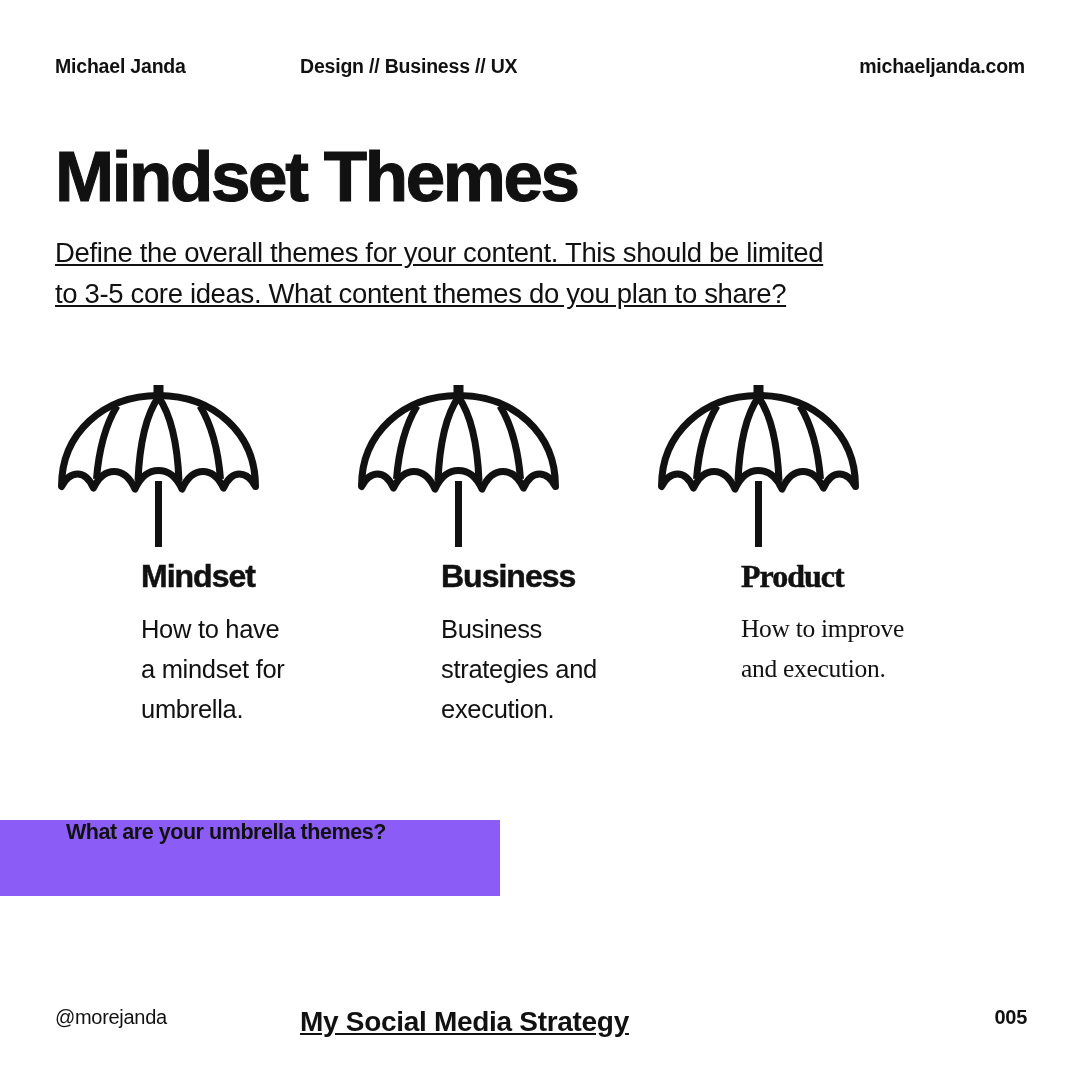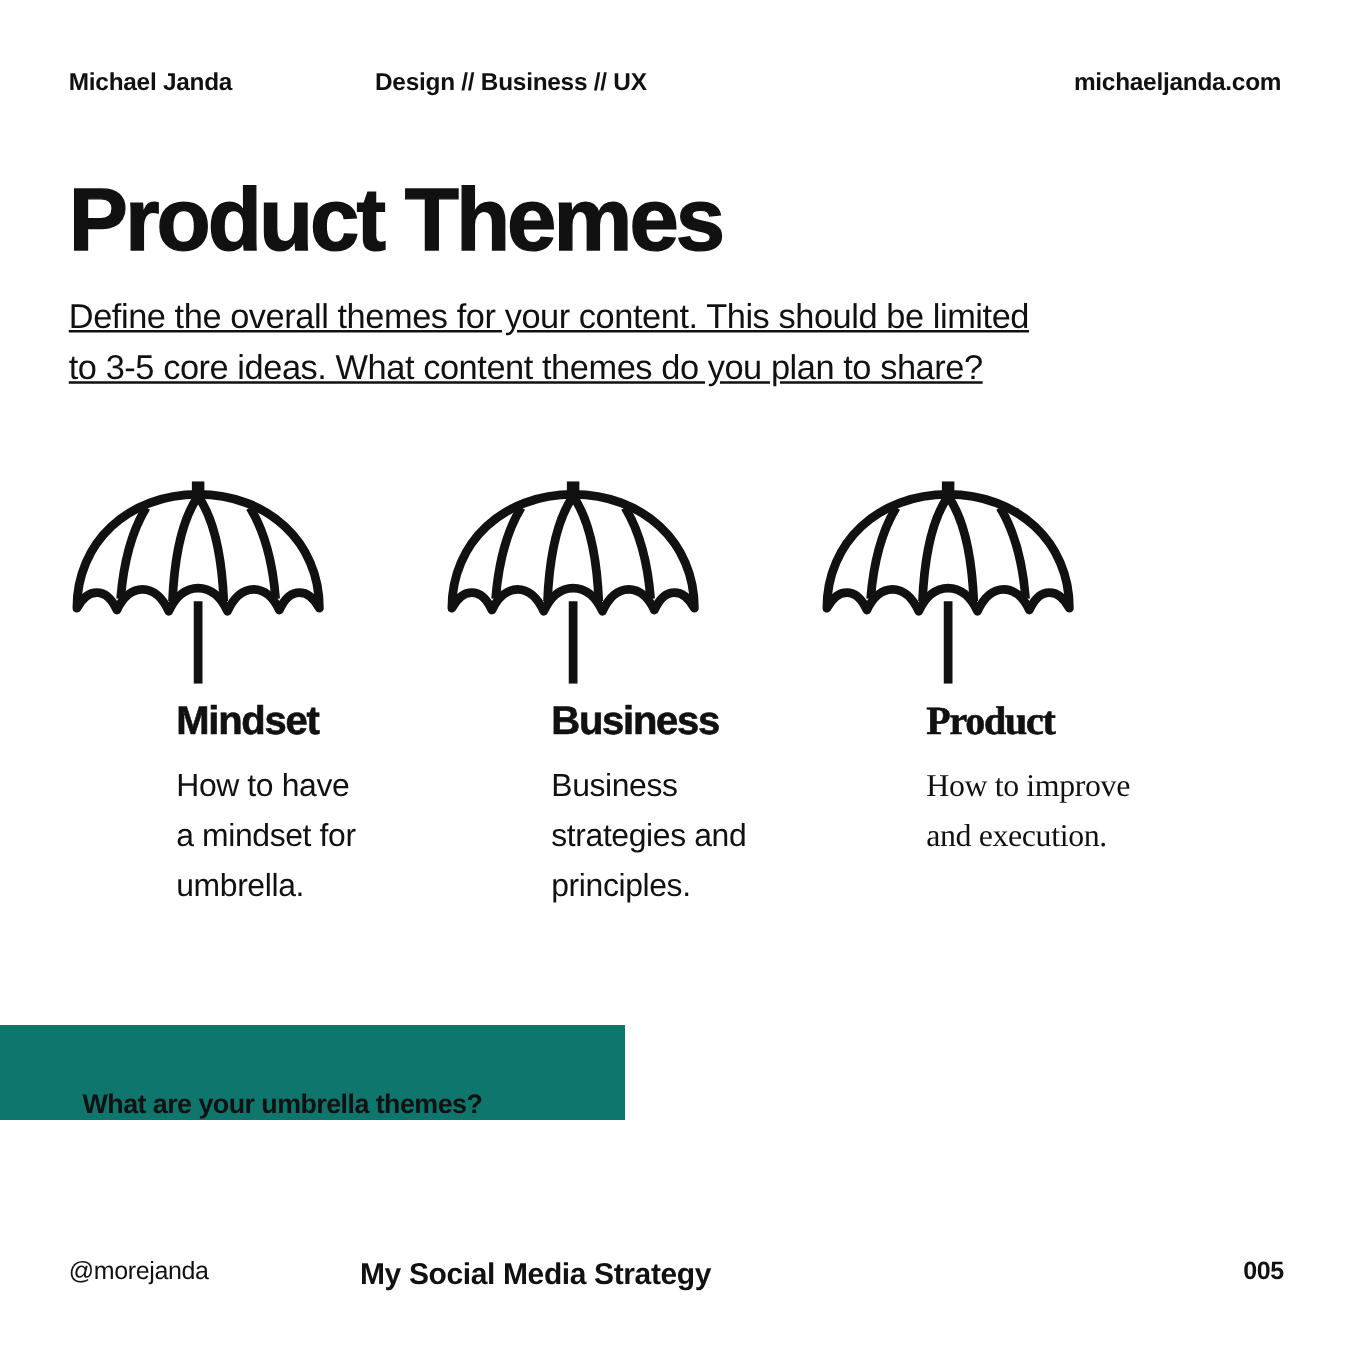--- a/index.html
+++ b/index.html
@@ -142,23 +142,23 @@
     display: block;
   }
 
   
   .callout {
     position: absolute;
     left: 0;
     top: 820px;
     width: 500px;
     height: 76px;
-    background: #0f766e;
+    background: #8b5cf6;
     display: flex;
-    align-items: flex-end;
+    align-items: flex-start;
   }
   .callout-label {
     margin-left: 66px;
     font-size: 21.5px;
     font-weight: 700;
     letter-spacing: -0.45px;
     color: #111111;
     white-space: nowrap;
   }
 
@@ -174,26 +174,27 @@
     position: absolute;
     left: 55px;
     top: 0;
     font-size: 20px;
     font-weight: 400;
     letter-spacing: -0.3px;
     white-space: nowrap;
   }
   .footer-center {
     position: absolute;
-    left: 288px;
-    top: 0;
-    font-size: 24px;
+    left: 300px;
+    top: 0;
+    font-size: 28px;
     font-weight: 700;
     letter-spacing: -0.3px;
     white-space: nowrap;
+    text-decoration: underline;
   }
   .footer-right {
     position: absolute;
     right: 53px;
     top: 0;
     font-size: 20px;
     font-weight: 700;
     letter-spacing: -0.3px;
     white-space: nowrap;
   }
@@ -202,21 +203,21 @@
 <body>
 
 <div class="slide">
 
   <div class="header">
     <div class="header-left">Michael Janda</div>
     <div class="header-center">Design // Business // UX</div>
     <div class="header-right">michaeljanda.com</div>
   </div>
 
-  <div class="title">Product Themes</div>
+  <div class="title">Mindset Themes</div>
 
   <div class="subtitle">
     <span class="line">Define the overall themes for your content. This should be limited</span>
     <span class="line">to 3-5 core ideas. What content themes do you plan to share?</span>
   </div>
 
   <div class="columns">
 
     <div class="column col-0">
       <div class="umbrella-wrap">
@@ -279,21 +280,21 @@
             <path d="M145,21 C156,39 163,63 165.5,94"></path>
           </g>
           <rect x="98.5" y="0" width="10" height="14" fill="#111111"></rect>
           <rect x="100" y="96" width="7" height="66" fill="#111111"></rect>
         </svg>
       </div>
       <div class="col-heading">Business</div>
       <div class="col-body">
         <span class="line">Business</span>
         <span class="line">strategies and</span>
-        <span class="line">principles.</span>
+        <span class="line">execution.</span>
       </div>
     </div>
 
     <div class="column col-2">
       <div class="umbrella-wrap">
         <svg viewBox="0 0 207 162" xmlns="http://www.w3.org/2000/svg">
           <g fill="none" stroke="#111111" stroke-width="7" stroke-linecap="butt" stroke-linejoin="round">
             <path d="M6.5,101.5
                      C6.5,48.5 48,10.5 103.5,10.5
                      C159,10.5 200.5,48.5 200.5,101.5

